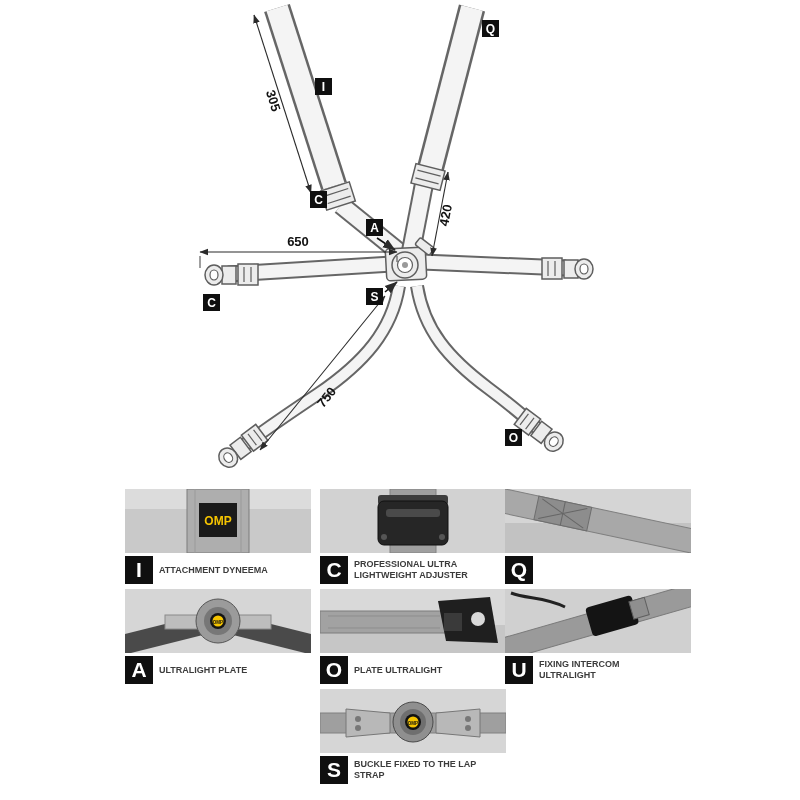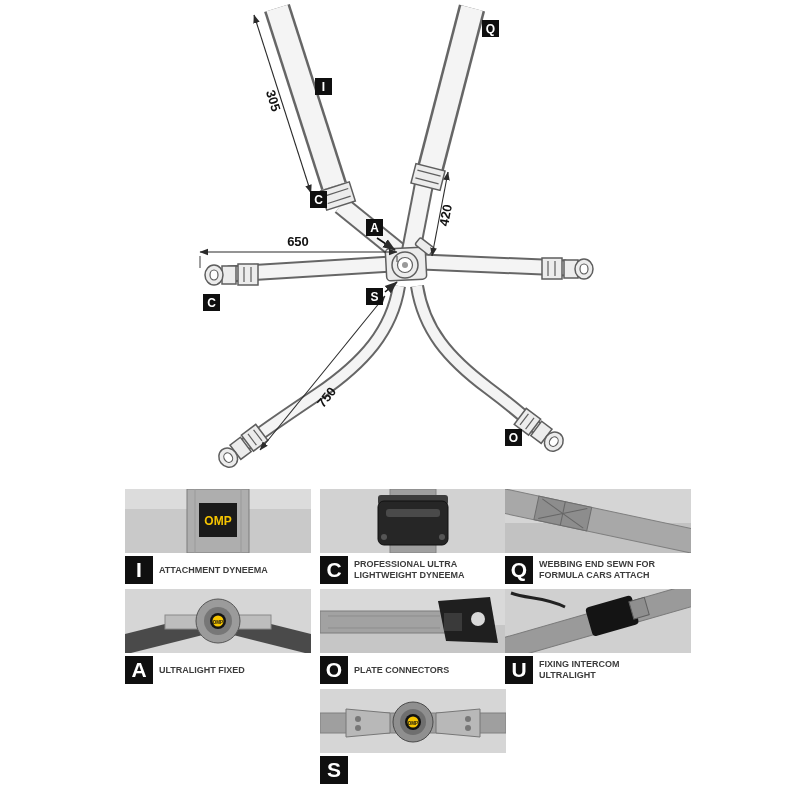--- a/index.html
+++ b/index.html
@@ -206,21 +206,21 @@
         <rect x="58" y="12" width="70" height="44" rx="6" fill="#262626" stroke="#101010"></rect>
         <rect x="66" y="20" width="54" height="8" rx="3" fill="#4a4a4a"></rect>
         <circle cx="64" cy="48" r="3" fill="#555"></circle>
         <circle cx="122" cy="48" r="3" fill="#555"></circle>
       </svg>
     </div>
     <div class="caption">
       <div class="letterbox">
           <span>C</span>
         </div>
-      <div class="desc">PROFESSIONAL ULTRA LIGHTWEIGHT DYNEEMA</div>
+      <div class="desc">PROFESSIONAL ULTRA LIGHTWEIGHT ADJUSTER</div>
     </div>
   </div>
 
   <div class="cell" style="left:505px; top:489px;">
     <div class="thumb">
       <svg width="186" height="64" viewBox="0 0 186 64">
         <rect width="186" height="64" fill="#d5d5d5"></rect>
         <rect x="0" y="34" width="186" height="30" fill="#c2c2c2"></rect>
         <g transform="rotate(12 93 32)">
           <rect x="-12" y="20" width="210" height="24" fill="#a8a8a8" stroke="#7f7f7f"></rect>
@@ -228,21 +228,20 @@
           <line x1="34" y1="22" x2="80" y2="42" stroke="#666"></line>
           <line x1="34" y1="42" x2="80" y2="22" stroke="#666"></line>
           <line x1="57" y1="20" x2="57" y2="44" stroke="#666"></line>
         </g>
       </svg>
     </div>
     <div class="caption">
       <div class="letterbox">
           <span>Q</span>
         </div>
-      <div class="desc">WEBBING END SEWN FOR FORMULA CARS ATTACH</div>
     </div>
   </div>
 
   <div class="cell" style="left:125px; top:589px;">
     <div class="thumb">
       <svg width="186" height="64" viewBox="0 0 186 64">
         <rect width="186" height="64" fill="#d6d6d6"></rect>
         <g transform="rotate(-14 93 32)">
             <rect x="-10" y="22" width="90" height="20" fill="#4a4a4a"></rect>
           </g>
@@ -255,42 +254,42 @@
         <circle cx="93" cy="32" r="14" fill="#777"></circle>
         <circle cx="93" cy="32" r="8" fill="#141414"></circle>
         <circle cx="93" cy="32" r="5.5" fill="#f5c400"></circle>
         <text x="93" y="34.5" text-anchor="middle" font-size="4.5" font-weight="bold" fill="#111">OMP</text>
       </svg>
     </div>
     <div class="caption">
       <div class="letterbox">
           <span>A</span>
         </div>
-      <div class="desc">ULTRALIGHT FIXED</div>
+      <div class="desc">ULTRALIGHT PLATE</div>
     </div>
   </div>
 
   <div class="cell" style="left:320px; top:589px;">
     <div class="thumb">
       <svg width="186" height="64" viewBox="0 0 186 64">
         <rect width="186" height="64" fill="#d9d9d9"></rect>
         <rect x="0" y="36" width="186" height="28" fill="#c6c6c6"></rect>
         <rect x="0" y="22" width="150" height="22" fill="#a2a2a2" stroke="#7d7d7d"></rect>
         <line x1="8" y1="27" x2="120" y2="27" stroke="#8d8d8d"></line>
         <line x1="8" y1="39" x2="120" y2="39" stroke="#8d8d8d"></line>
         <path d="M118,12 L170,8 L178,54 L126,52 Z" fill="#1f1f1f"></path>
         <circle cx="158" cy="30" r="7" fill="#d9d9d9"></circle>
         <rect x="124" y="24" width="18" height="18" fill="#3a3a3a"></rect>
       </svg>
     </div>
     <div class="caption">
       <div class="letterbox">
           <span>O</span>
         </div>
-      <div class="desc">PLATE CONNECTORS</div>
+      <div class="desc">PLATE ULTRALIGHT</div>
     </div>
   </div>
 
   <div class="cell" style="left:505px; top:589px;">
     <div class="thumb">
       <svg width="186" height="64" viewBox="0 0 186 64">
         <rect width="186" height="64" fill="#d0d0d0"></rect>
         <g transform="rotate(-16 93 32)">
           <rect x="-12" y="22" width="210" height="22" fill="#9a9a9a" stroke="#7a7a7a"></rect>
           <rect x="84" y="16" width="48" height="30" rx="4" fill="#141414"></rect>
@@ -322,16 +321,17 @@
         <circle cx="93" cy="33" r="13" fill="#6f6f6f"></circle>
         <circle cx="93" cy="33" r="8" fill="#111"></circle>
         <circle cx="93" cy="33" r="5.5" fill="#f5c400"></circle>
         <text x="93" y="35.5" text-anchor="middle" font-size="4.5" font-weight="bold" fill="#111">OMP</text>
       </svg>
     </div>
     <div class="caption">
       <div class="letterbox">
           <span>S</span>
         </div>
+      <div class="desc">BUCKLE FIXED TO THE LAP STRAP</div>
     </div>
   </div>
 
 </div>
 
 </body></html>

